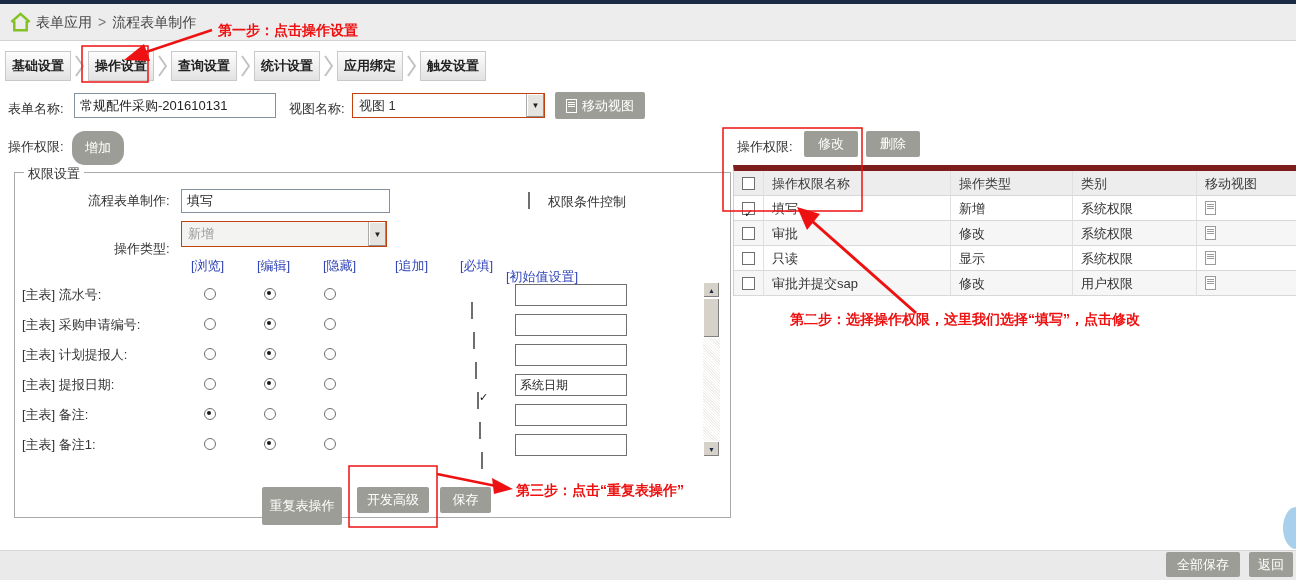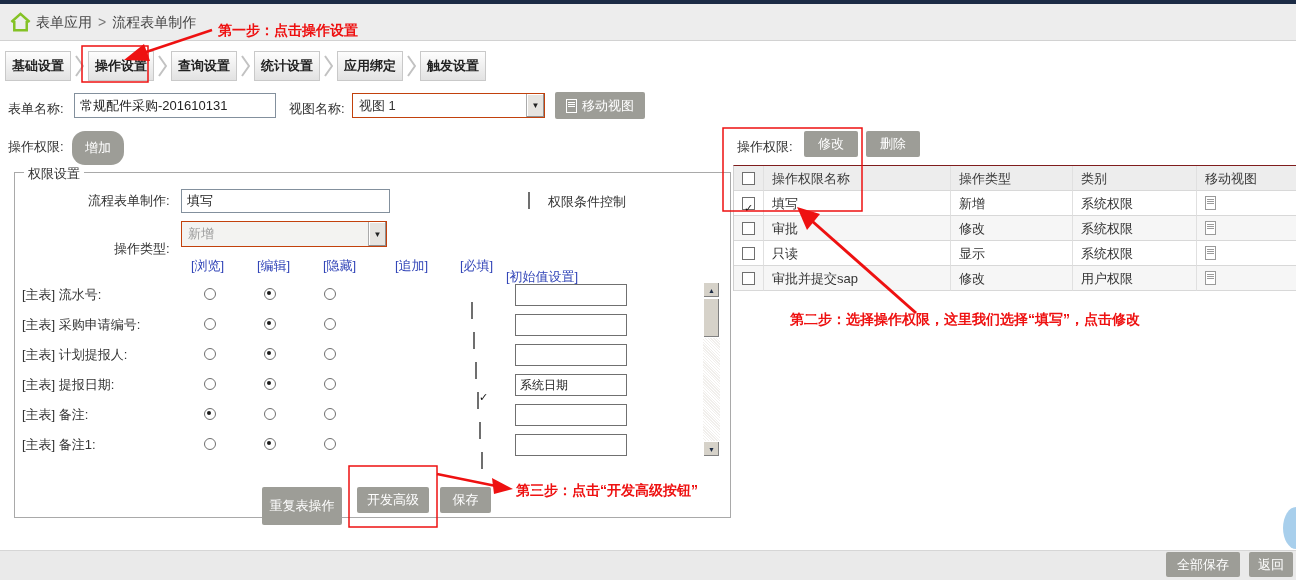--- a/index.html
+++ b/index.html
@@ -50,21 +50,21 @@
        font-weight:bold;color:#111;}
   
   .sb-btn{width:17px;height:16px;background:#d6d2c9;border:1px solid #fff;
        box-shadow:inset -1px -1px 0 #808080;display:flex;align-items:center;justify-content:center;
        font-size:7px;color:#1c2b45;box-sizing:border-box;}
   #sb-track{left:703px;top:282px;width:17px;height:175px;background:#f1efec;
        background-image:repeating-linear-gradient(45deg,#fff 0 1px,transparent 1px 2px);}
   #sb-thumb{left:703px;top:298px;width:17px;height:40px;background:#d6d2c9;border:1px solid #fff;
        box-shadow:inset -1px -1px 0 #808080;box-sizing:border-box;cursor:grab;}
   
-  #ptable{left:733px;top:165px;width:563px;border-left:1px solid #d0d0d0;border-top:1px solid #7f1d1d;
+  #ptable{left:733px;top:165px;width:563px;border-left:1px solid #d0d0d0;border-top:6px solid #7f1d1d;
        display:grid;grid-template-columns:30px 187px 122px 124px 1fr;}
   .th{background:#ededed;color:#3a3a3a;}
   .tcell{height:25px;line-height:25px;padding-left:8px;font-size:13px;border-bottom:1px solid #d8d8d8;
        border-right:1px solid #e0e0e0;box-sizing:border-box;display:flex;align-items:center;
        white-space:nowrap;overflow:hidden;}
   .tcell.cbcol{padding-left:0;justify-content:center;}
   .row-alt{background:#f6f6f6;}
   
   .doc-icon{display:inline-block;width:11px;height:14px;border:1px solid #9a9a9a;background:#fff;
        box-sizing:border-box;padding:2px 1px;}
@@ -246,21 +246,21 @@
       <div class="tcell row-alt">修改</div>
       <div class="tcell row-alt">用户权限</div>
       <div class="tcell row-alt">
         <span class="doc-icon"><i></i><i></i><i></i><span class="foot"></span></span>
       </div>
     </div>
 
   
   <div class="abs anno" style="left:218px;top:22px;">第一步：点击操作设置</div>
   <div class="abs anno" style="left:790px;top:311px;">第二步：选择操作权限，这里我们选择“填写”，点击修改</div>
-  <div class="abs anno" style="left:516px;top:482px;">第三步：点击“开发高级按钮”</div>
+  <div class="abs anno" style="left:516px;top:482px;">第三步：点击“重复表操作”</div>
 
   <svg class="abs" id="anno-svg">
     <rect x="82" y="46" width="66" height="36" fill="none" stroke="#ee1111" stroke-width="1.5"></rect>
     <rect x="723" y="128" width="139" height="83" fill="none" stroke="#ee1111" stroke-width="1.5"></rect>
     <rect x="349" y="466" width="88" height="61" fill="none" stroke="#ee1111" stroke-width="1.5"></rect>
     <line x1="212" y1="30" x2="143" y2="53" stroke="#ee1111" stroke-width="2.5"></line>
     <polygon points="124,60 150,61 144,44" fill="#ee1111"></polygon>
     <line x1="916" y1="313" x2="812" y2="221" stroke="#ee1111" stroke-width="3"></line>
     <polygon points="797,207 820,214 807,230" fill="#ee1111"></polygon>
     <line x1="437" y1="474" x2="496" y2="486" stroke="#ee1111" stroke-width="2.5"></line>

